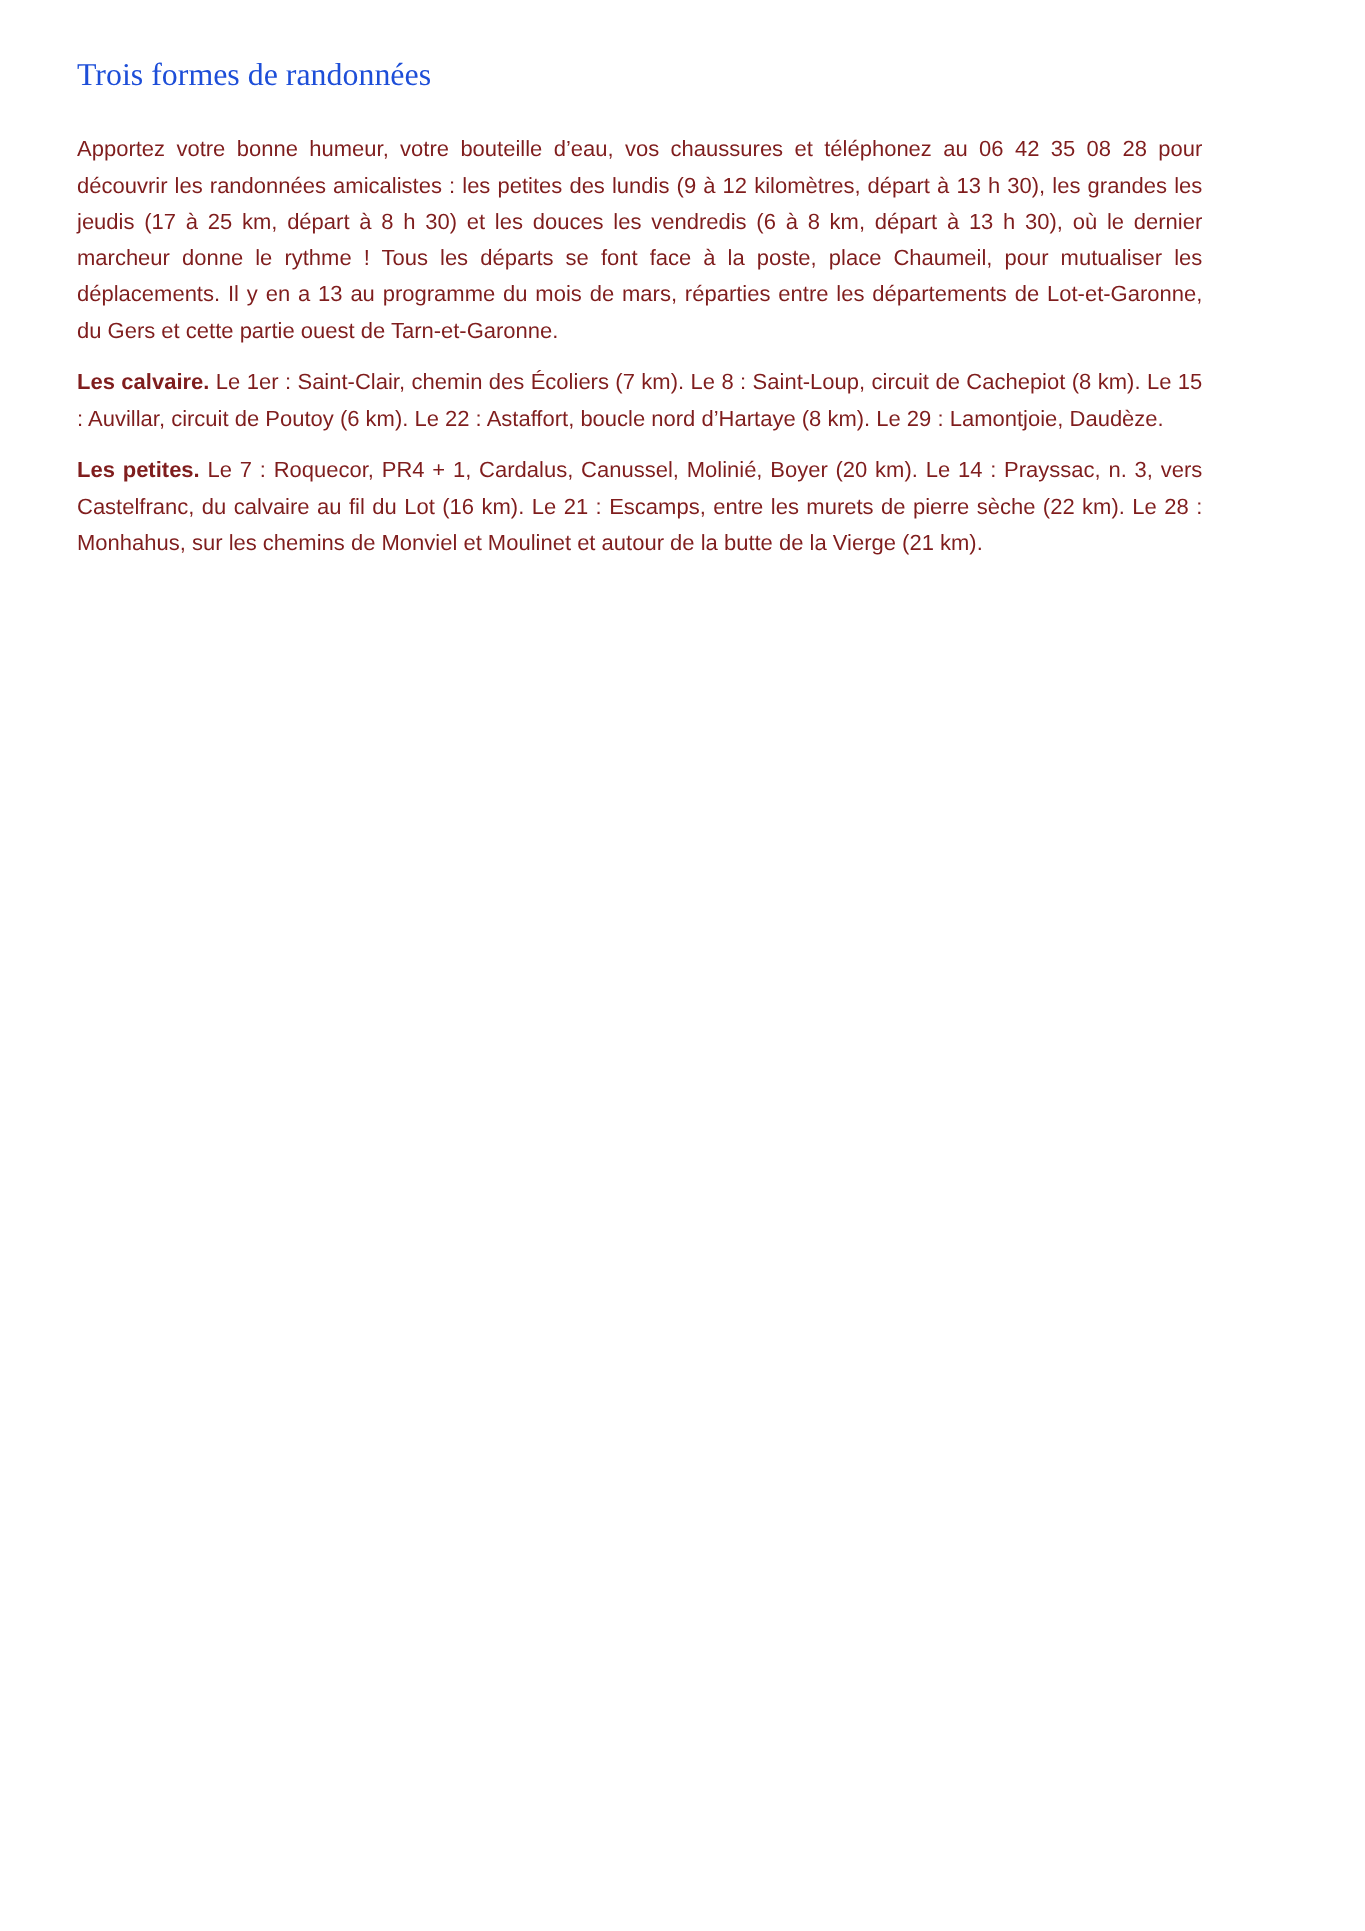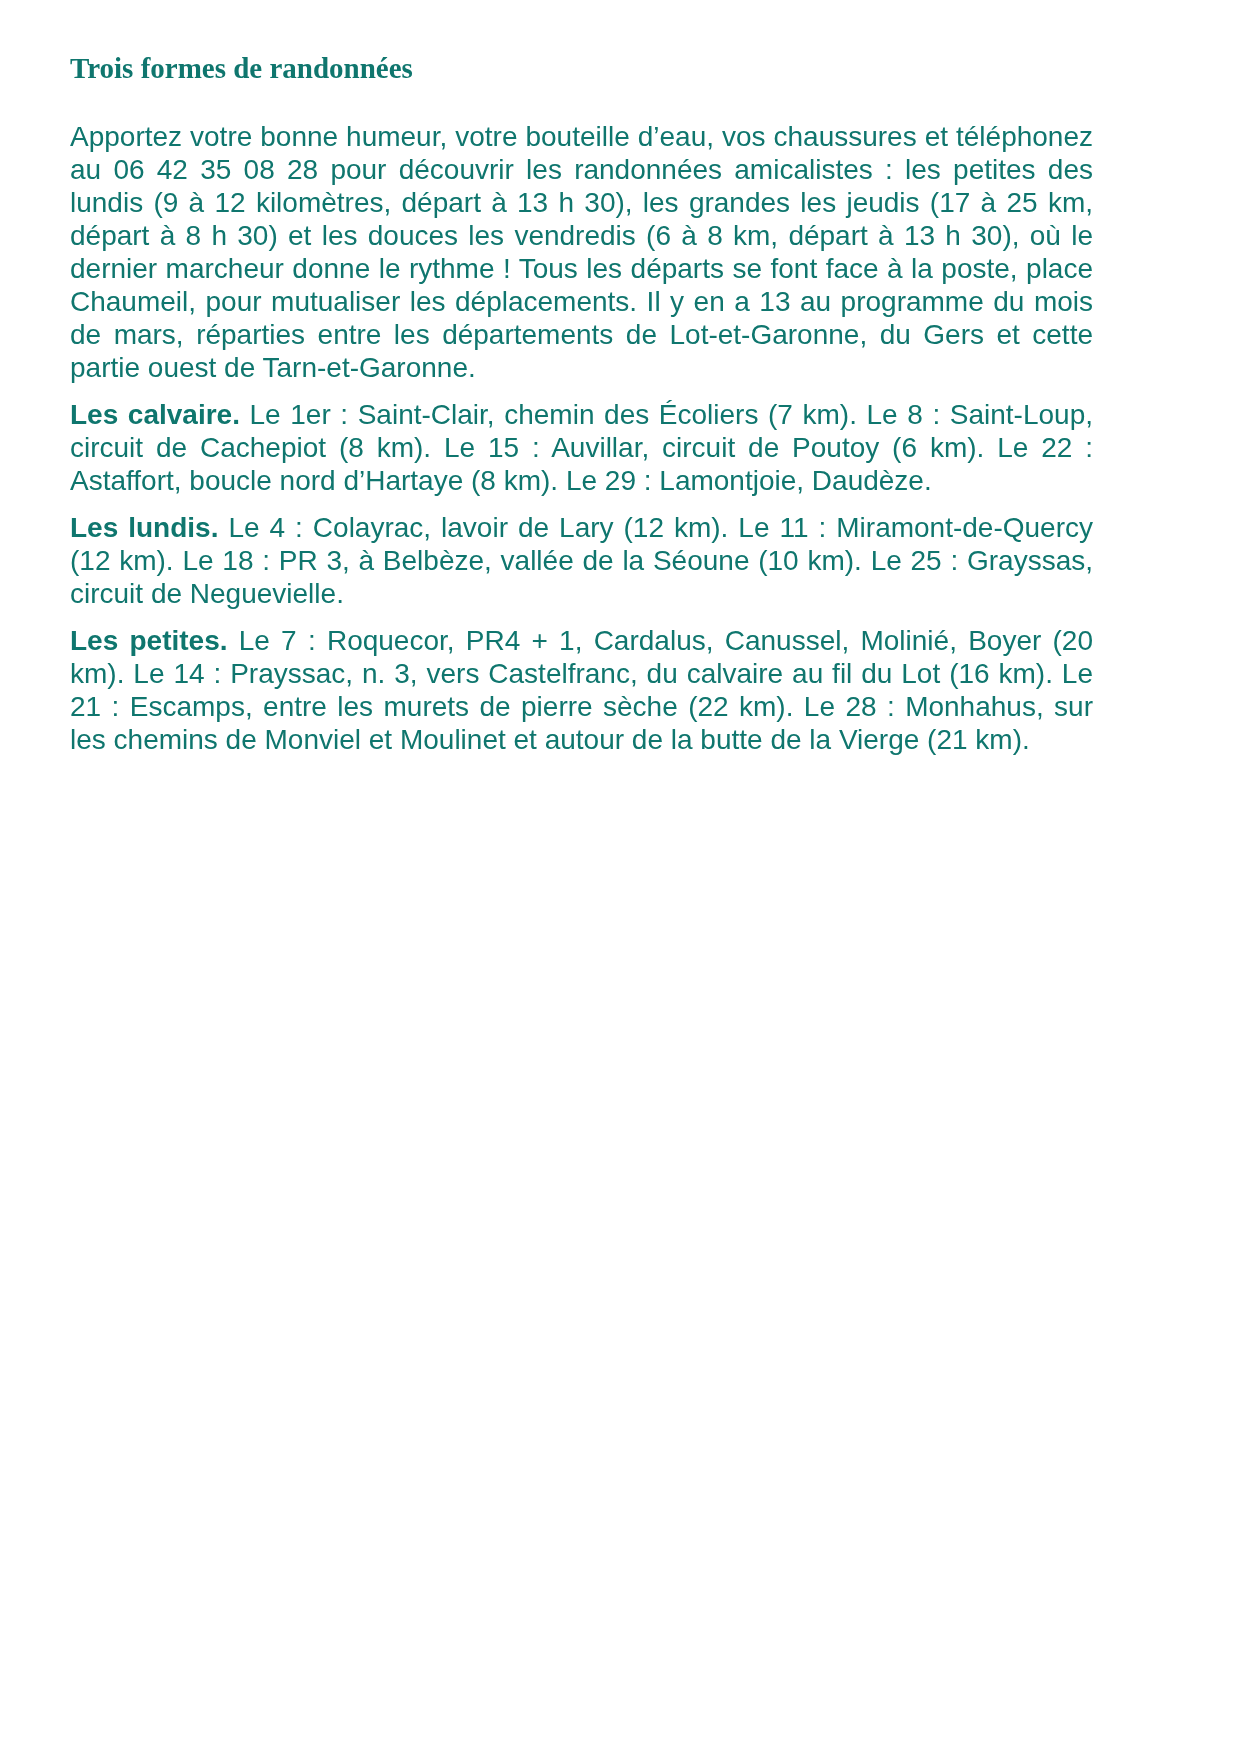--- a/index.html
+++ b/index.html
@@ -15,53 +15,52 @@
     background: #ffffff;
     overflow: hidden;
   }
   .content {
     box-sizing: content-box;
     padding: 50px 148px 0 70px;
     width: 1023px;
   }
   h2.section-heading {
     font-family: "Liberation Serif", "DejaVu Serif", serif;
-    font-weight: 700;
+    font-weight: 400;
     font-size: 29px;
     line-height: 36px;
-    color: #0f766e;
+    color: #1d4ed8;
     margin: 0 0 34px 0;
   }
   h2.section-heading.second {
     margin-top: 44px;
     margin-bottom: 28px;
   }
   p.body-par {
     font-family: "Liberation Sans", "DejaVu Sans", sans-serif;
-    font-size: 28px;
+    font-size: 20px;
     line-height: 33px;
-    color: #0f766e;
+    color: #7f1d1d;
     text-align: justify;
     margin: 0 0 14px 0;
   }
   p.body-par strong {
     font-weight: 700;
   }
 </style>
 </head>
 <body>
 
 <div class="page">
   <div class="content">
 
     <h2 class="section-heading">Trois formes de randonnées</h2>
 
     <p class="body-par"><span>Apportez votre bonne humeur, votre bouteille d’eau, vos chaussures et téléphonez au 06 42 35 08 28 pour découvrir les randonnées amicalistes : les petites des lundis (9 à 12 kilomètres, départ à 13 h 30), les grandes les jeudis (17 à 25 km, départ à 8 h 30) et les douces les vendredis (6 à 8 km, départ à 13 h 30), où le dernier marcheur donne le rythme ! Tous les départs se font face à la poste, place Chaumeil, pour mutualiser les déplacements. Il y en a 13 au programme du mois de mars, réparties entre les départements de Lot-et-Garonne, du Gers et cette partie ouest de Tarn-et-Garonne.</span></p>
 
 
     <p class="body-par"><strong>Les calvaire.</strong><span> Le 1er : Saint-Clair, chemin des Écoliers (7 km). Le 8 : Saint-Loup, circuit de Cachepiot (8 km). Le 15 : Auvillar, circuit de Poutoy (6 km). Le 22 : Astaffort, boucle nord d’Hartaye (8 km). Le 29 : Lamontjoie, Daudèze.</span></p>
 
-    <p class="body-par"><strong>Les lundis.</strong><span> Le 4 : Colayrac, lavoir de Lary (12 km). Le 11 : Miramont-de-Quercy (12 km). Le 18 : PR 3, à Belbèze, vallée de la Séoune (10 km). Le 25 : Grayssas, circuit de Neguevielle.</span></p>
 
     <p class="body-par"><strong>Les petites.</strong><span> Le 7 : Roquecor, PR4 + 1, Cardalus, Canussel, Molinié, Boyer (20 km). Le 14 : Prayssac, n. 3, vers Castelfranc, du calvaire au fil du Lot (16 km). Le 21 : Escamps, entre les murets de pierre sèche (22 km). Le 28 : Monhahus, sur les chemins de Monviel et Moulinet et autour de la butte de la Vierge (21 km).</span></p>
 
   </div>
 </div>
 
 </body></html>

